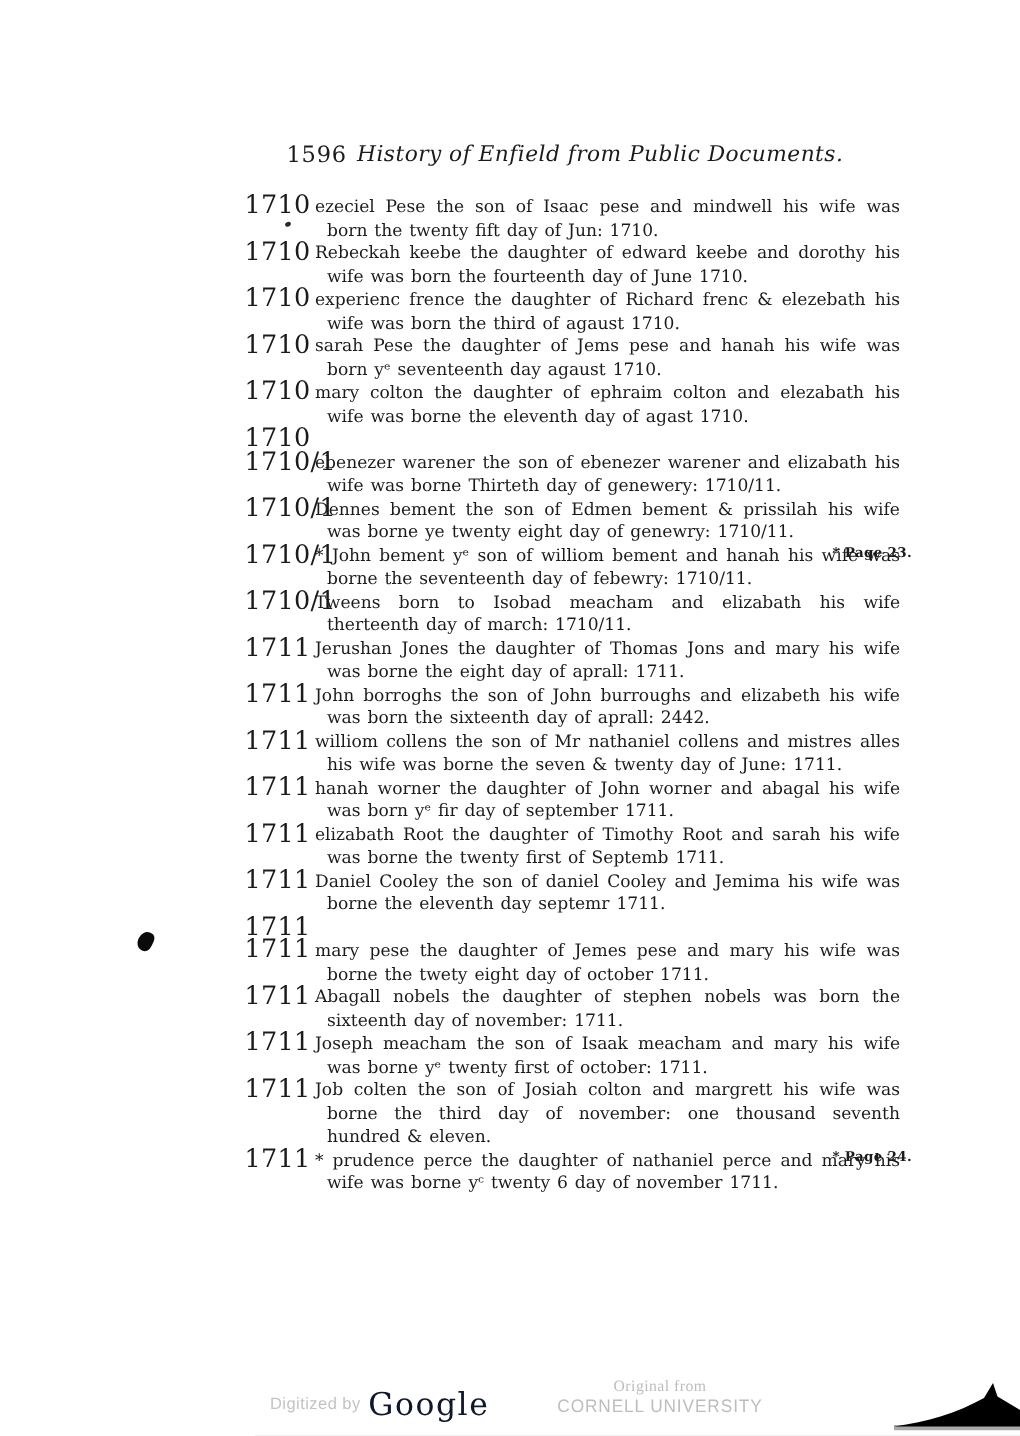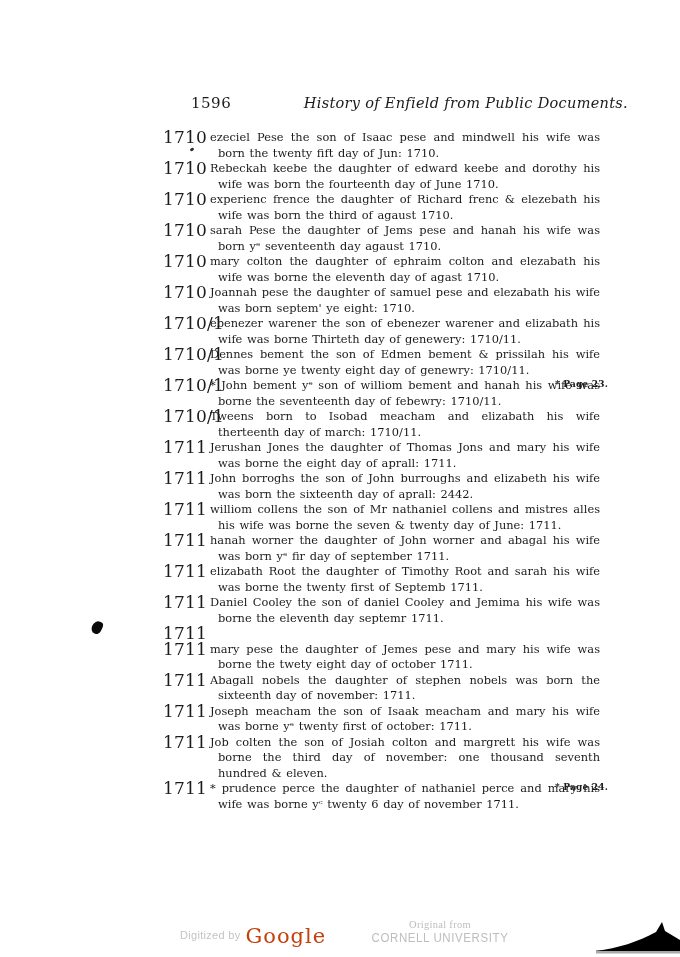--- a/index.html
+++ b/index.html
@@ -25,21 +25,21 @@
     left: 0;
     top: 0;
     font-size: 15px;
     letter-spacing: 0.5px;
   }
   .running-title {
     position: absolute;
     left: 47px;
     top: 1px;
     width: 390px;
-    text-align: right;
+    text-align: left;
     font-size: 14.5px;
     font-style: italic;
     letter-spacing: 0.3px;
     white-space: nowrap;
   }
   .records {
     position: absolute;
     top: 130px;
     left: 163px;
     width: 437px;
@@ -115,21 +115,21 @@
   .digitized-by {
     font-family: "Liberation Sans", "DejaVu Sans", sans-serif;
     font-size: 11px;
     color: #c3c3c3;
     vertical-align: 4px;
     letter-spacing: 0.3px;
   }
   .google-logo {
     font-family: "DejaVu Serif", serif;
     font-size: 21px;
-    color: #c2410c;
+    color: #0f172a;
     letter-spacing: 1px;
   }
   .original-mark {
     position: absolute;
     left: 370px;
     top: 918px;
     width: 140px;
     text-align: center;
     font-family: "Liberation Sans", "DejaVu Sans", sans-serif;
     color: #bdbdbd;
@@ -173,21 +173,20 @@
       <div class="record">
         <div class="year">1710</div>
         <div class="rtext">sarah Pese the daughter of Jems pese and hanah his wife was born yᵉ seventeenth day agaust 1710.</div>
       </div>
       <div class="record">
         <div class="year">1710</div>
         <div class="rtext">mary colton the daughter of ephraim colton and elezabath his wife was borne the eleventh day of agast 1710.</div>
       </div>
       <div class="record">
         <div class="year">1710</div>
-        <div class="rtext">Joannah pese the daughter of samuel pese and elezabath his wife was born septem' ye eight: 1710.</div>
       </div>
       <div class="record">
         <div class="year">1710/1</div>
         <div class="rtext">ebenezer warener the son of ebenezer warener and elizabath his wife was borne Thirteth day of genewery: 1710/11.</div>
       </div>
       <div class="record">
         <div class="year">1710/1</div>
         <div class="rtext">Dennes bement the son of Edmen bement &amp; prissilah his wife was borne ye twenty eight day of genewry: 1710/11.</div>
       </div>
       <div class="record">

